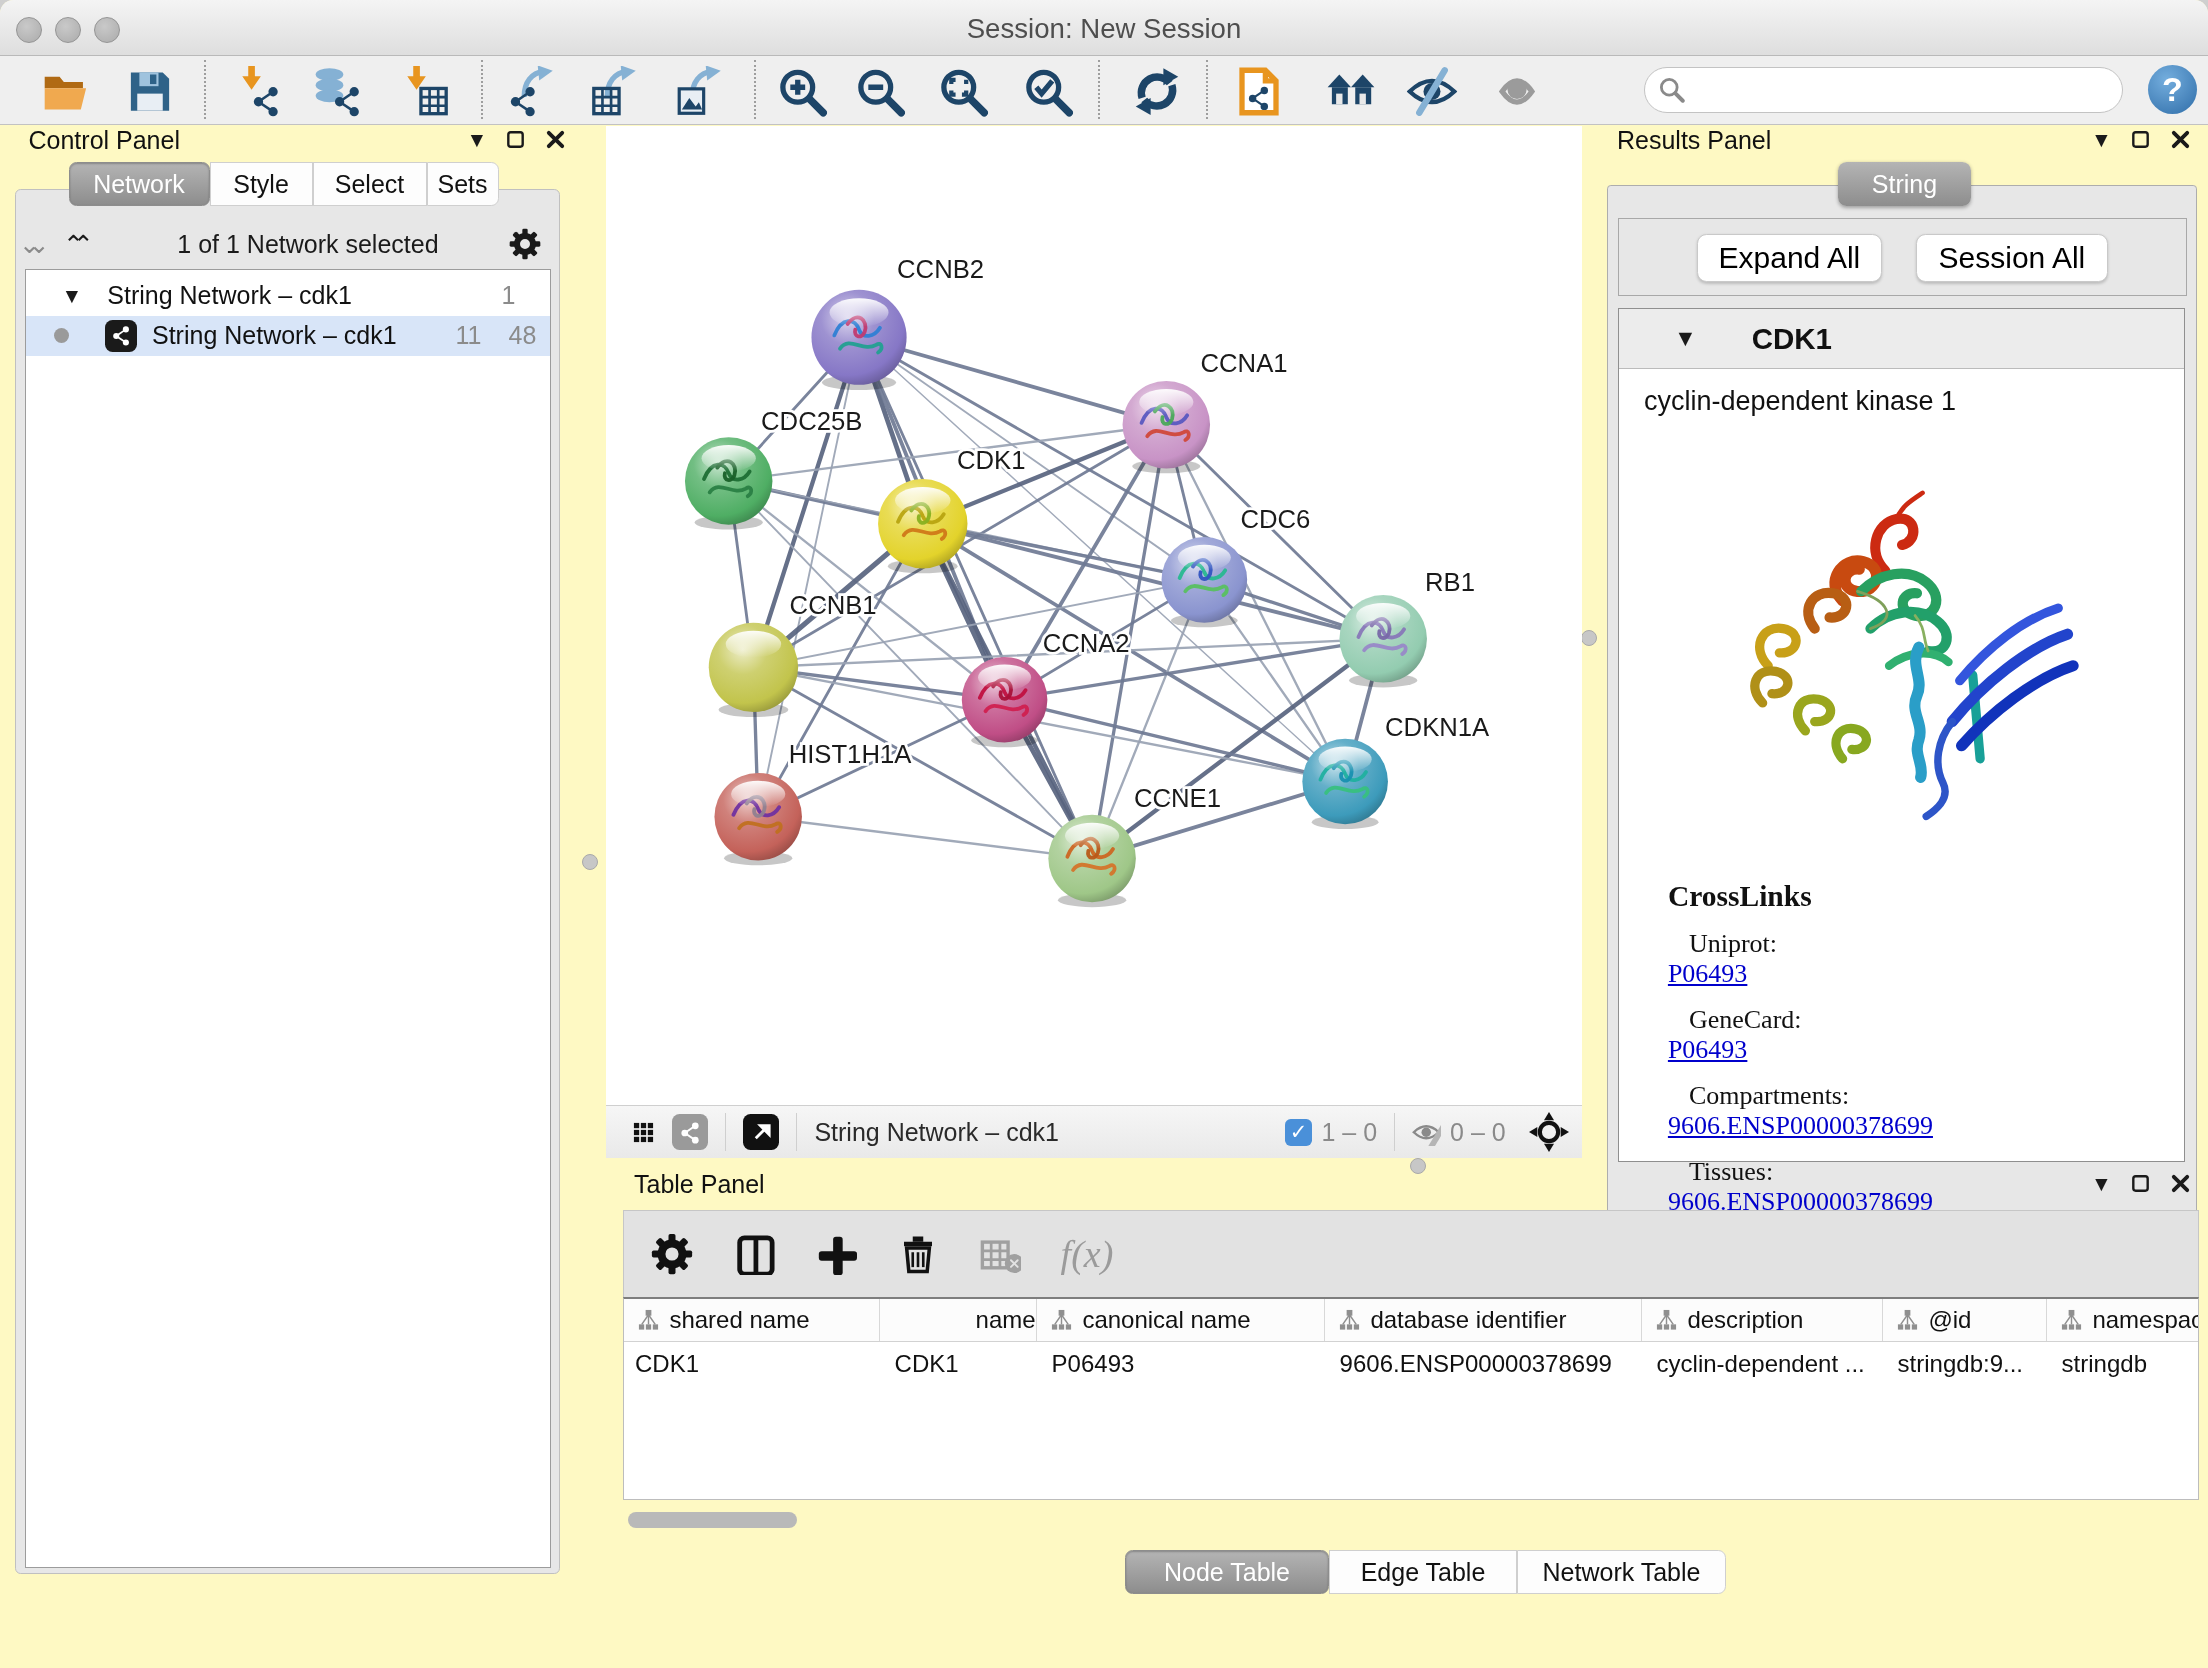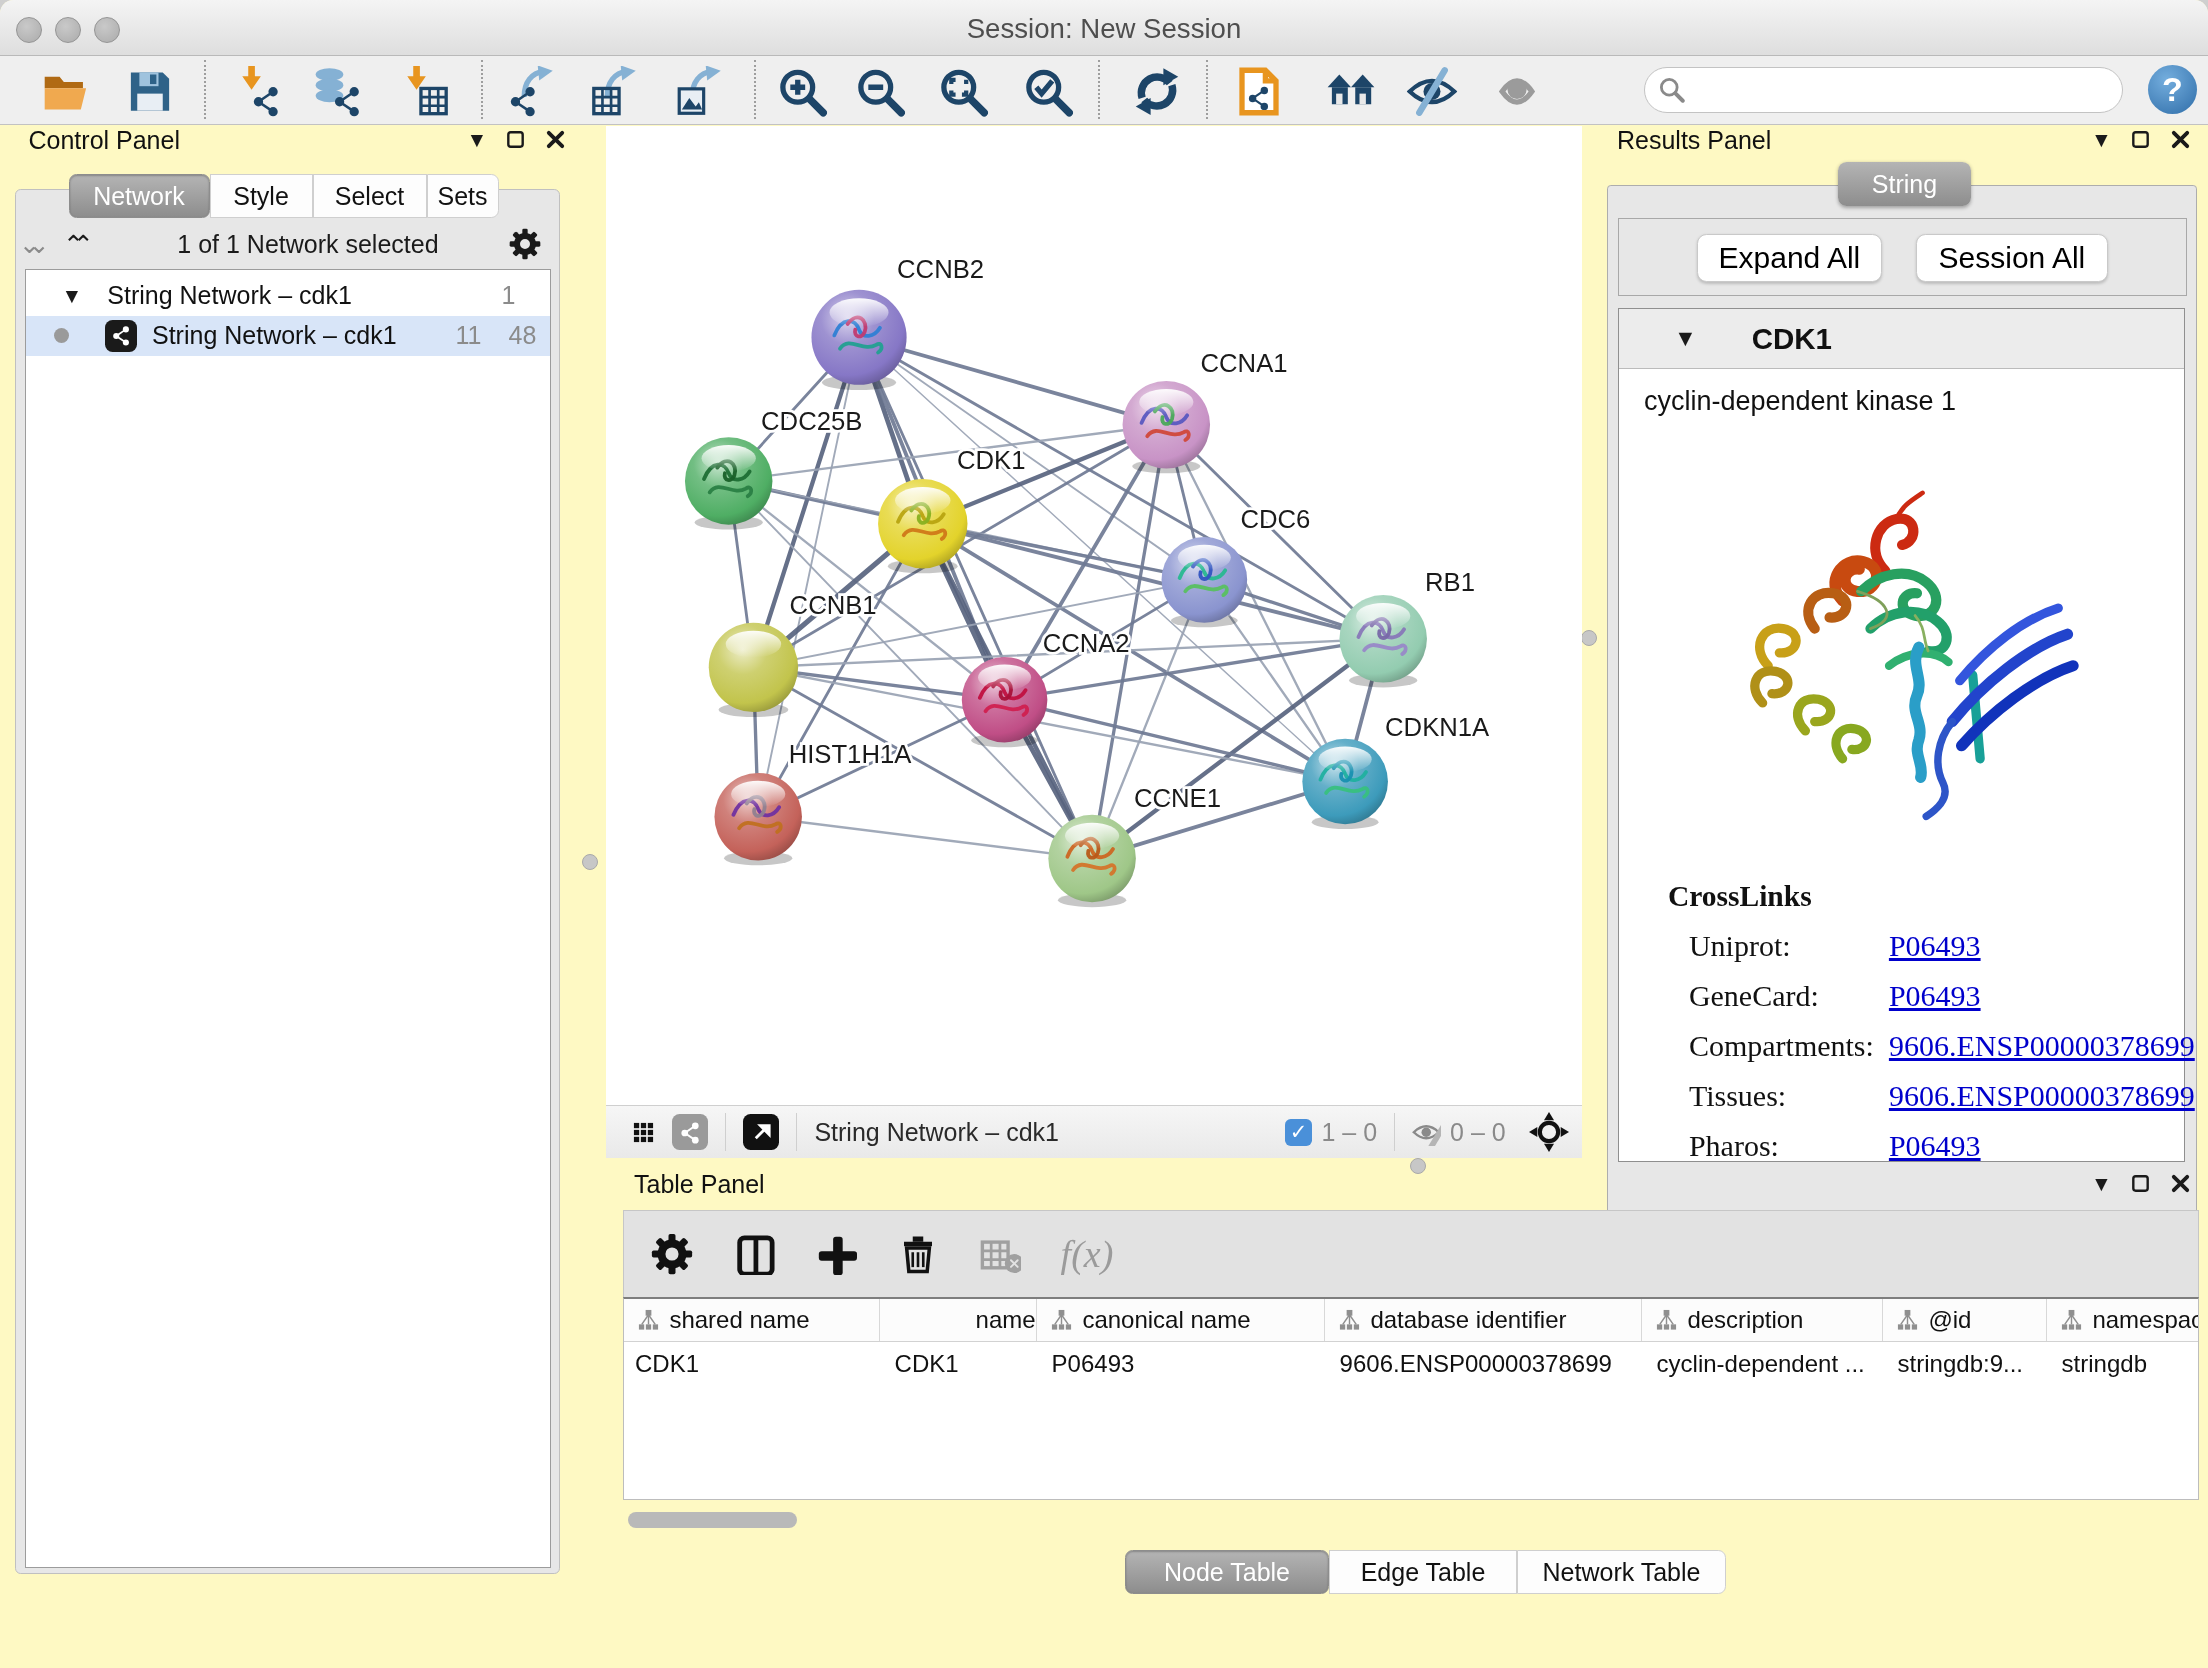--- a/index.html
+++ b/index.html
@@ -34,21 +34,21 @@
   .tab{height:44px;display:flex;align-items:center;justify-content:center;font-size:25px;
        background:#fdfdfd;border:1px solid #cfcfcf;color:#111;box-sizing:border-box;}
   .tab.active{background:linear-gradient(#b4b4b4,#8d8d8d);color:#fff;border-color:#8d8d8d;
        border-radius:7.6px;box-shadow:inset 0 1px 1.9px rgba(0,0,0,.25);}
   .tab.last{border-radius:0 7.6px 7.6px 0;}
 
   
   #control-panel{left:9.5px;top:126px;width:556px;height:1451px;}
   #cp-box{position:absolute;left:5.7px;top:63px;width:543px;height:1383px;background:#e7e7e7;
           border:1px solid #c0c0c0;border-radius:5.7px;}
-  #cp-tabs{position:absolute;left:59px;top:36px;display:flex;z-index:2;margin-top:12px;}
+  #cp-tabs{position:absolute;left:59px;top:36px;display:flex;z-index:2;}
   #cp-toolbar{position:absolute;left:9.5px;top:95px;width:535px;height:46px;display:flex;align-items:center;}
   #cp-toolbar .chev{font-size:25px;letter-spacing:-11.4px;margin-right:25px;}
   #cp-sel-label{flex:1;text-align:center;font-size:25px;color:#1a1a1a;}
   #cp-tree{position:absolute;left:15px;top:143px;width:524px;height:1297px;background:#fff;border:1.9px solid #9c9c9c;}
   .tree-row{position:relative;height:40px;display:flex;align-items:center;font-size:25px;color:#111;}
   .tree-row .count{position:absolute;color:#8b8b8b;}
   .tree-row.selected{background:#d8e5f8;}
   .share-badge{width:32px;height:32px;border-radius:7.6px;background:#1a1a1a;display:flex;align-items:center;justify-content:center;}
   .share-badge svg{width:21px;height:21px;}
 
@@ -76,21 +76,21 @@
   .rp-btn{position:absolute;top:15px;height:46px;background:#fff;border:1px solid #c9c9c9;border-radius:9.5px;
      font-size:30px;display:flex;align-items:center;justify-content:center;box-shadow:0 1.9px 2.9px rgba(0,0,0,.18);}
   #rp-entry{position:absolute;left:9.5px;top:122px;width:565px;height:852px;background:#fff;border:1.9px solid #8f8f8f;}
   #rp-entry-header{height:59px;background:#ececec;border-bottom:1px solid #bbb;display:flex;align-items:center;}
   #rp-entry-header .tri{margin-left:55px;font-size:23px;}
   #rp-gene{margin-left:55px;font-size:29.5px;font-weight:bold;color:#111;}
   #rp-desc{margin:17px 0 0 25px;font-size:27px;color:#111;}
   #rp-protein{position:absolute;left:46px;top:143px;}
   #rp-crosslinks{position:absolute;left:49px;top:571px;font-family:"Liberation Serif",serif;color:#111;}
   #rp-crosslinks .clt{font-size:29.5px;font-weight:bold;}
-  .cl-row{display:flex;margin-top:16px;font-size:30px;}
+  .cl-row{display:flex;margin-top:16px;font-size:26px;flex-direction:column;}
   .cl-row .cll{width:200px;padding-left:21px;}
   .cl-row a{color:#0000cc;}
 
   
   #table-panel{left:615px;top:1170px;width:1593px;height:430px;}
   #tp-toolbar{position:absolute;left:7.6px;top:40px;width:1576px;height:88px;background:#e2e2e2;
       border:1px solid #c6c6c6;display:flex;align-items:center;gap:40px;padding-left:27px;box-sizing:border-box;}
   #tp-toolbar svg{width:42px;height:42px;}
   #tp-fx{font-family:"Liberation Serif",serif;font-style:italic;font-size:38px;color:#9b9b9b;}
   #tp-table{position:absolute;left:7.6px;top:127px;width:1576px;height:203px;background:#fff;

